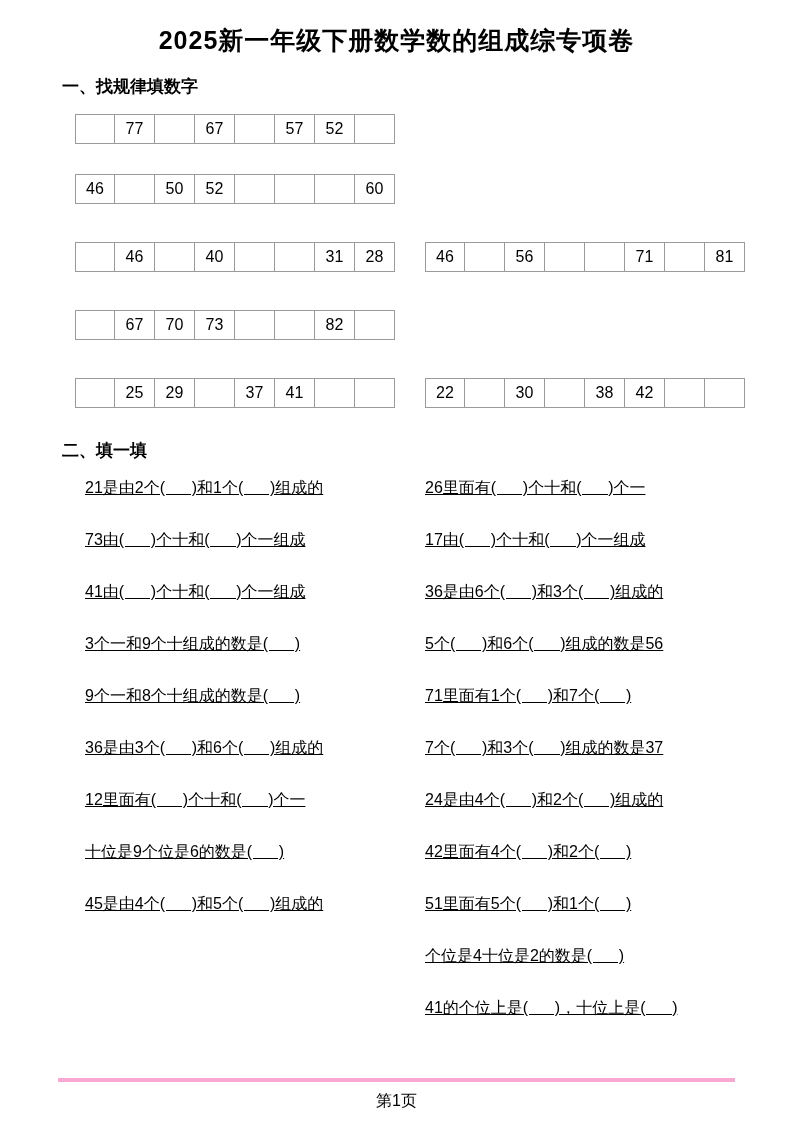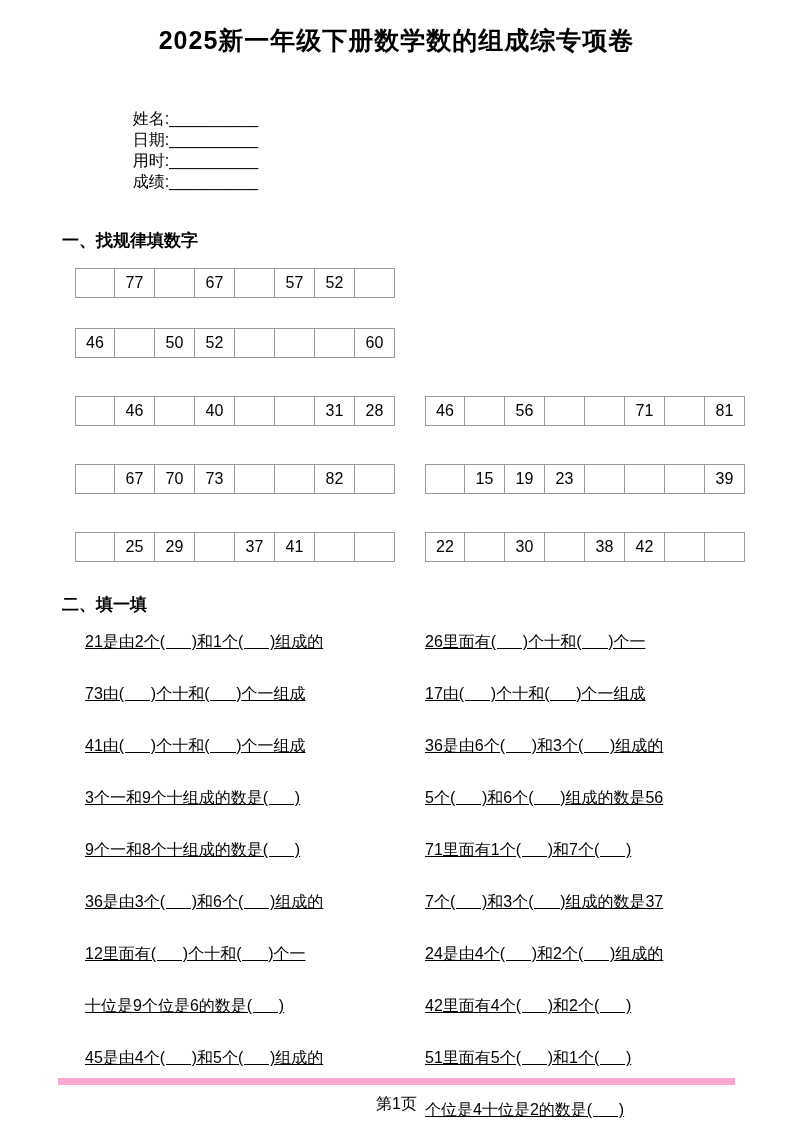--- a/index.html
+++ b/index.html
@@ -62,39 +62,33 @@
     height: 52px;
     font-size: 16px;
     white-space: pre;
     text-decoration: underline;
   }
   .footer {
     position: absolute;
     top: 1078px;
     left: 58px;
     right: 58px;
-    border-top: 7px solid #f9a8d4;
+    border-top: 4px solid #f9a8d4;
     text-align: center;
     font-size: 16px;
     padding-top: 9px;
   }
 </style>
 </head>
 <body>
 
 <div class="page">
 
   <h1 class="title">2025新一年级下册数学数的组成综专项卷</h1>
 
-  <div class="header-line">
-    <span class="field"><span class="label">姓名:</span><span class="blank">__________</span></span>
-    <span class="field"><span class="label">日期:</span><span class="blank">__________</span></span>
-    <span class="field"><span class="label">用时:</span><span class="blank">__________</span></span>
-    <span class="field"><span class="label">成绩:</span><span class="blank">__________</span></span>
-  </div>
 
   <div class="section-heading s1">一、找规律填数字</div>
 
   <div class="table-row first">
     <div class="seq-table">
       <div class="cell"></div>
       <div class="cell">77</div>
       <div class="cell"></div>
       <div class="cell">67</div>
       <div class="cell"></div>
@@ -140,30 +134,20 @@
   <div class="table-row">
     <div class="seq-table">
       <div class="cell"></div>
       <div class="cell">67</div>
       <div class="cell">70</div>
       <div class="cell">73</div>
       <div class="cell"></div>
       <div class="cell"></div>
       <div class="cell">82</div>
       <div class="cell"></div>
-    </div>
-    <div class="seq-table">
-      <div class="cell"></div>
-      <div class="cell">15</div>
-      <div class="cell">19</div>
-      <div class="cell">23</div>
-      <div class="cell"></div>
-      <div class="cell"></div>
-      <div class="cell"></div>
-      <div class="cell">39</div>
     </div>
   </div>
 
   <div class="table-row">
     <div class="seq-table">
       <div class="cell"></div>
       <div class="cell">25</div>
       <div class="cell">29</div>
       <div class="cell"></div>
       <div class="cell">37</div>

